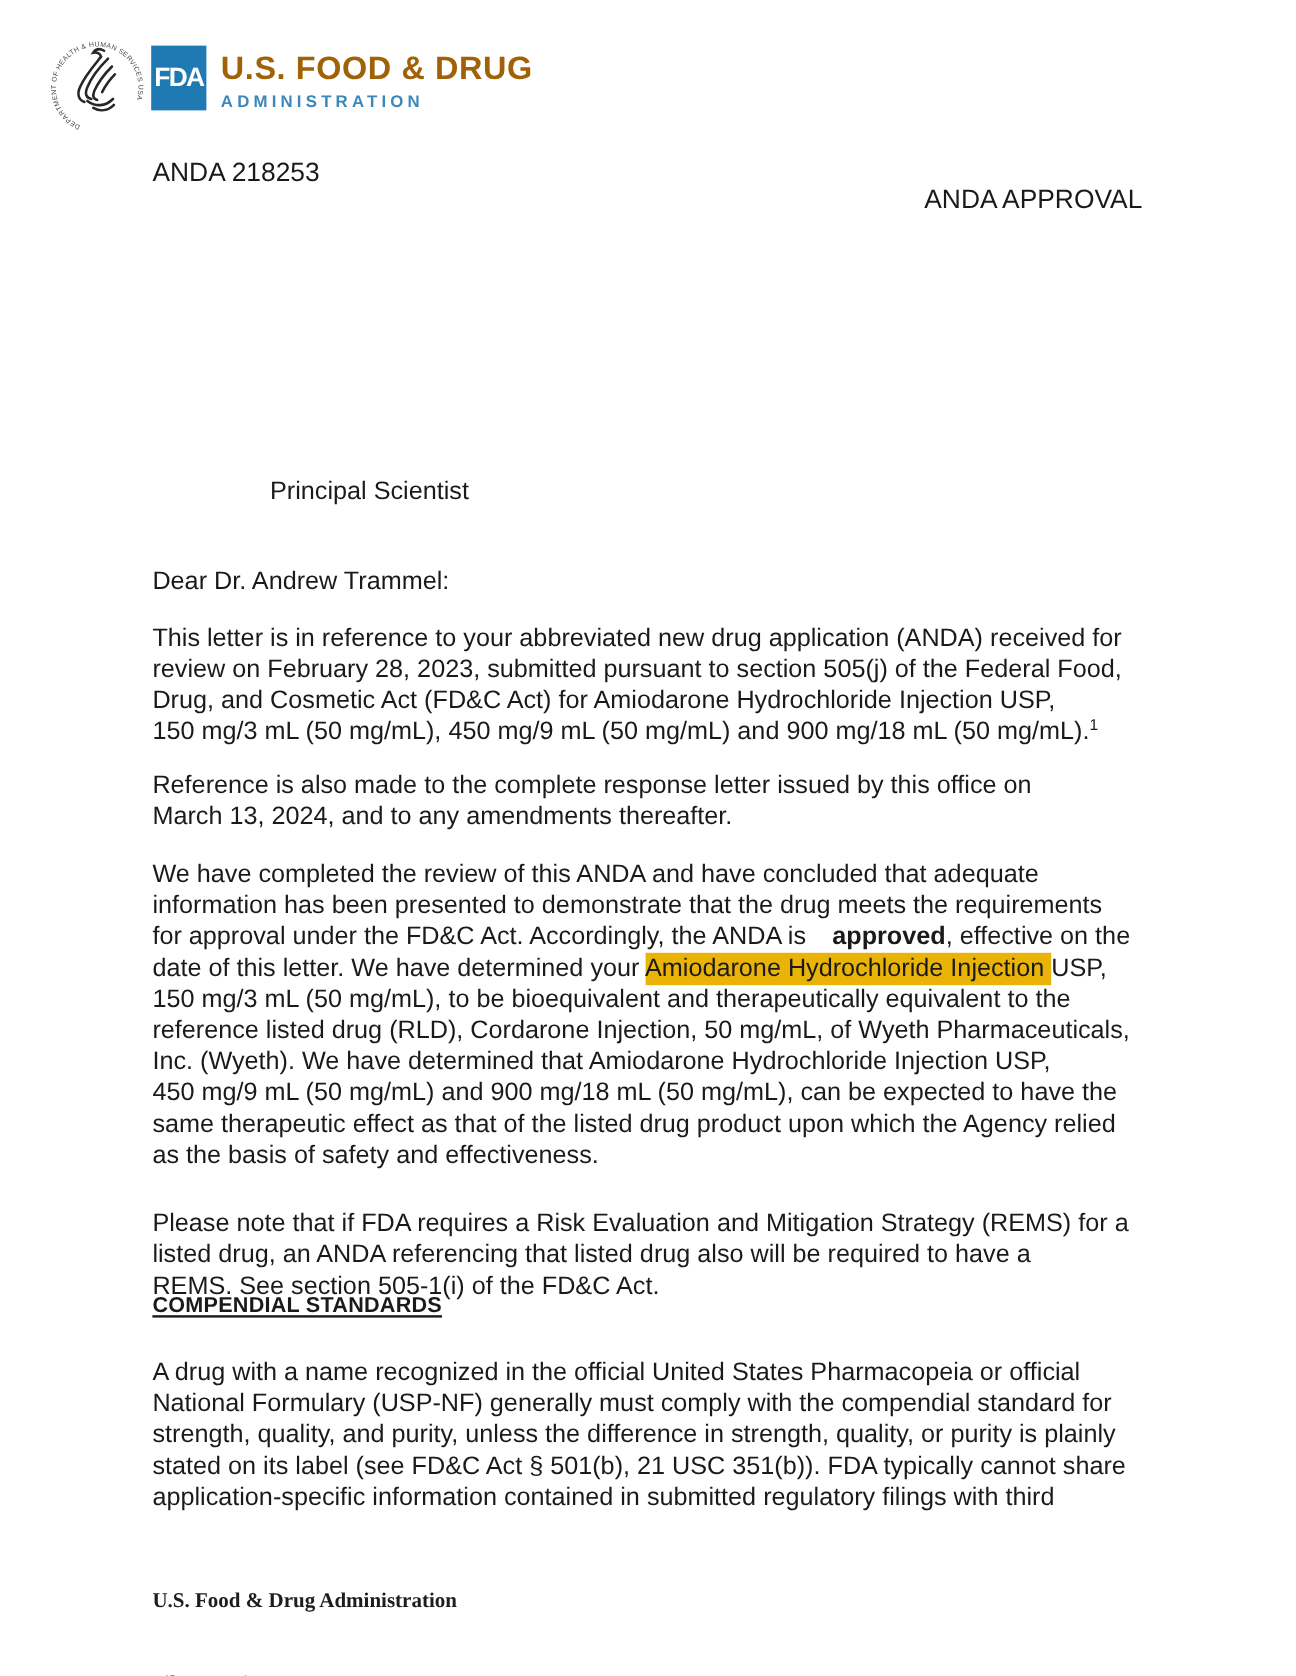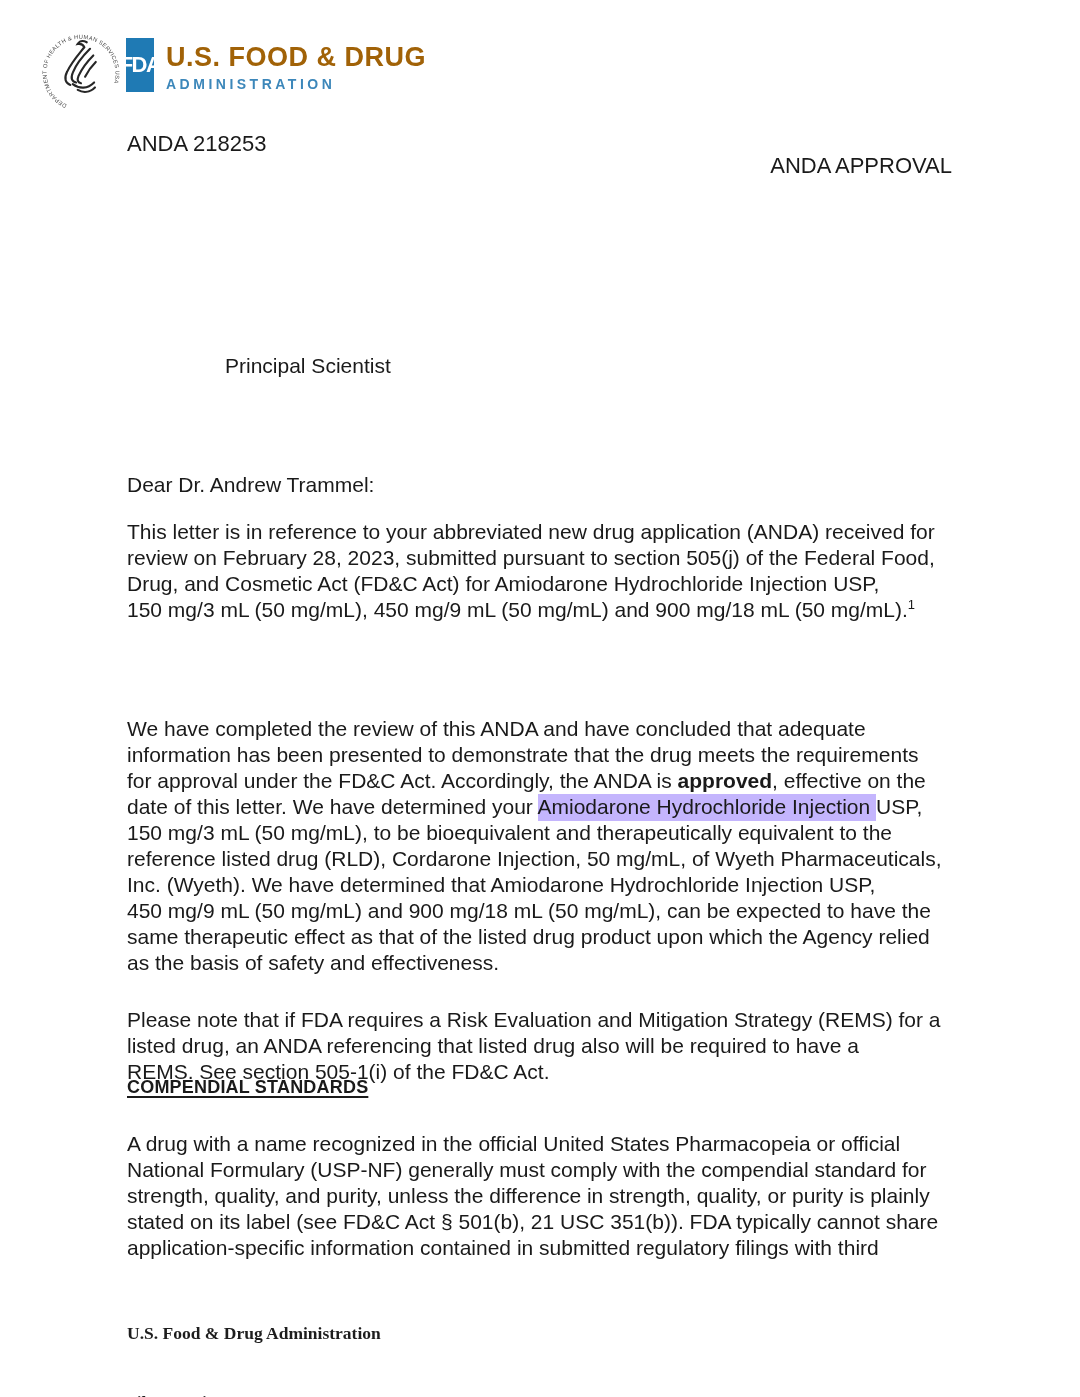--- a/index.html
+++ b/index.html
@@ -17,21 +17,21 @@
   
   .logo-row {
     position: absolute;
     top: 28px;
     left: 40px;
     display: flex;
     align-items: flex-start;
   }
   .seal { width: 82px; height: 82px; margin-top: 2px; }
   .fda-box {
-    width: 28px; height: 54px;
+    width: 46px; height: 54px;
     margin-left: 4px; margin-top: 10px;
     background: #1f7ab4;
     display: flex; align-items: center; justify-content: center;
   }
   .fda-box span {
     color: #ffffff;
     font-size: 22px;
     font-weight: bold;
     letter-spacing: -1.5px;
   }
@@ -66,39 +66,39 @@
 
   
   .para, .address {
     position: absolute;
     left: 127px;
     font-size: 21px;
     line-height: 26px;
     white-space: pre;
   }
   .address { top: 301px; }
-  .indent { padding-left: 98px; }
+  .indent { padding-left: 98px; margin-top: 44px; }
   .salutation { top: 472px; }
   .p1 { top: 519px; }
   .p2 { top: 642px; }
   .p3 { top: 716px; }
   .p4 { top: 980px; margin-top: 27px; }
   .heading1 {
     position: absolute;
     top: 1077px; left: 127px;
     font-size: 18px;
     font-weight: bold;
     text-decoration: underline;
     text-decoration-thickness: 2px;
     text-underline-offset: 3px;
     letter-spacing: 0.2px;
   }
   .p5 { top: 1131px; }
-  .hl { background: #c4b5fd; padding: 1px 0 3px 0; }
-  .bold { font-weight: bold; }
+  .hl { background: #eab308; padding: 1px 0 3px 0; }
+  .bold { font-weight: bold; margin-left: 16px; }
   sup.fn {
     font-size: 13px;
     vertical-align: super;
     line-height: 0;
   }
 
   
   .footer {
     position: absolute;
     top: 1276px; left: 127px;
@@ -148,20 +148,22 @@
     <div class="indent">Principal Scientist</div>
   </div>
 
   <div class="para salutation">Dear Dr. Andrew Trammel:</div>
 
   <div class="para p1"><span>This letter is in reference to your abbreviated new drug application (ANDA) received for
 review on February 28, 2023, submitted pursuant to section 505(j) of the Federal Food,
 Drug, and Cosmetic Act (FD&amp;C Act) for Amiodarone Hydrochloride Injection USP,
 150 mg/3 mL (50 mg/mL), 450 mg/9 mL (50 mg/mL) and 900 mg/18 mL (50 mg/mL).</span><sup class="fn">1</sup></div>
 
+  <div class="para p2">Reference is also made to the complete response letter issued by this office on
+March 13, 2024, and to any amendments thereafter.</div>
 
   <div class="para p3"><span>We have completed the review of this ANDA and have concluded that adequate
 information has been presented to demonstrate that the drug meets the requirements
 for approval under the FD&amp;C Act. Accordingly, the ANDA is </span><span class="bold">approved</span><span>, effective on the
 date of this letter. We have determined your </span><span class="hl">Amiodarone Hydrochloride Injection </span><span>USP,
 150 mg/3 mL (50 mg/mL), to be bioequivalent and therapeutically equivalent to the
 reference listed drug (RLD), Cordarone Injection, 50 mg/mL, of Wyeth Pharmaceuticals,
 Inc. (Wyeth). We have determined that Amiodarone Hydrochloride Injection USP,
 450 mg/9 mL (50 mg/mL) and 900 mg/18 mL (50 mg/mL), can be expected to have the
 same therapeutic effect as that of the listed drug product upon which the Agency relied

